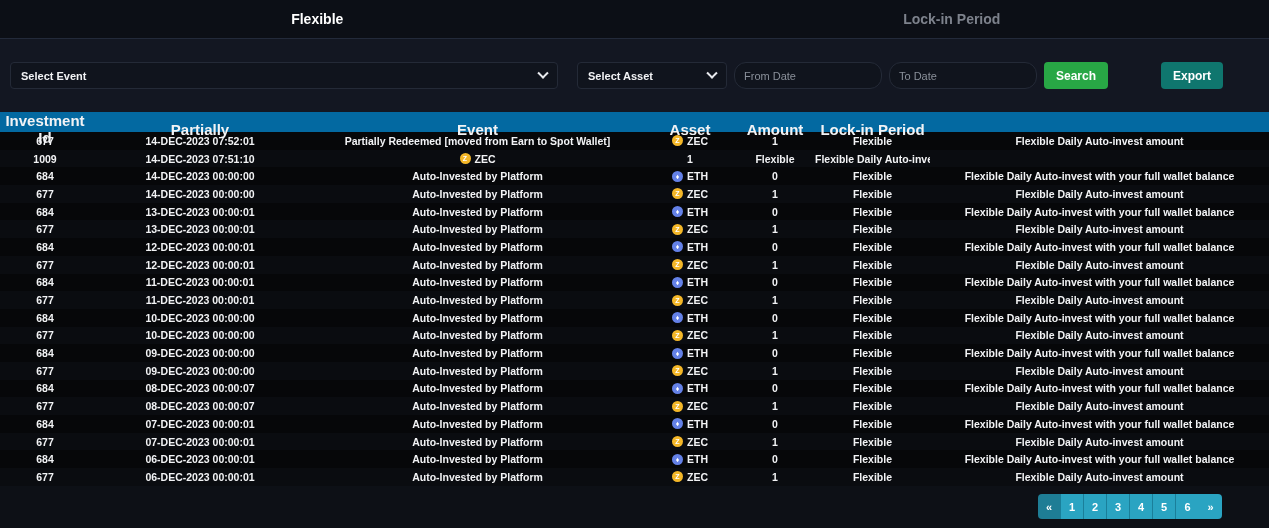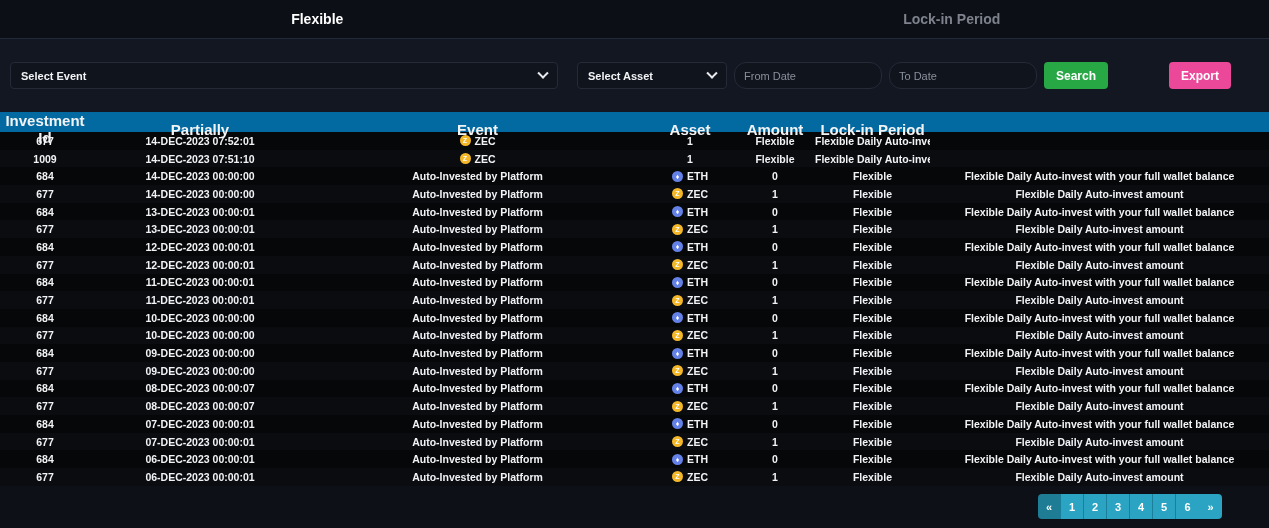--- a/index.html
+++ b/index.html
@@ -27,21 +27,21 @@
   .select-asset { width:150px; margin-left:19px; }
   .chev { width:8px; height:8px; border-right:2px solid #e8eaee; border-bottom:2px solid #e8eaee;
           transform:rotate(45deg) translate(-2px,-2px); margin-left:8px; }
   .date-input { width:148px; margin-left:7px; background:#10141d; border:1px solid #242a37;
                 border-radius:12px; height:27px; padding:0 9px; font-size:11px; font-weight:700;
                 color:#f2f3f5; font-family:inherit; outline:none; }
   .date-input::placeholder { color:#8a909a; font-weight:400; }
   .btn { height:27px; border:none; border-radius:4px; color:#ffffff; font-weight:700;
          font-size:12px; font-family:inherit; cursor:pointer; padding:0 12px; }
   .btn-search { background:#28a745; margin-left:7px; }
-  .btn-export { background:#ec4899; margin-left:auto; margin-right:28px; }
+  .btn-export { background:#0f766e; margin-left:auto; margin-right:36px; }
 
   
   .grid { display:grid; grid-template-columns:90px 220px 335px 90px 80px 115px 1fr; align-items:center; }
   .thead { height:20px; background:#0369a1; font-size:15px; font-weight:700; }
   .th { text-align:center; }
   .tbody { background:#060709; }
   .tr { height:17.7px; font-size:10.5px; font-weight:700; }
   .tr:nth-child(even) { background:#0a0c10; }
   .td { text-align:center; white-space:nowrap; overflow:hidden; }
   .c-asset { display:flex; align-items:center; justify-content:center; gap:4px; }
@@ -88,20 +88,21 @@
     <div class="th">Partially</div>
     <div class="th">Event</div>
     <div class="th">Asset</div>
     <div class="th">Amount</div>
     <div class="th">Lock-in Period</div>
   </div>
   <div class="tbody">
       <div class="grid tr">
     <div class="td">677</div>
     <div class="td">14-DEC-2023 07:52:01</div>
+    <div class="td">Partially Redeemed [moved from Earn to Spot Wallet]</div>
     <div class="td c-asset">
       <span class="coin" style="background: rgb(244, 183, 40);">Z</span>
       <span>ZEC</span>
     </div>
     <div class="td">1</div>
     <div class="td">Flexible</div>
     <div class="td">Flexible Daily Auto-invest amount</div>
   </div>
       <div class="grid tr">
     <div class="td">1009</div>

